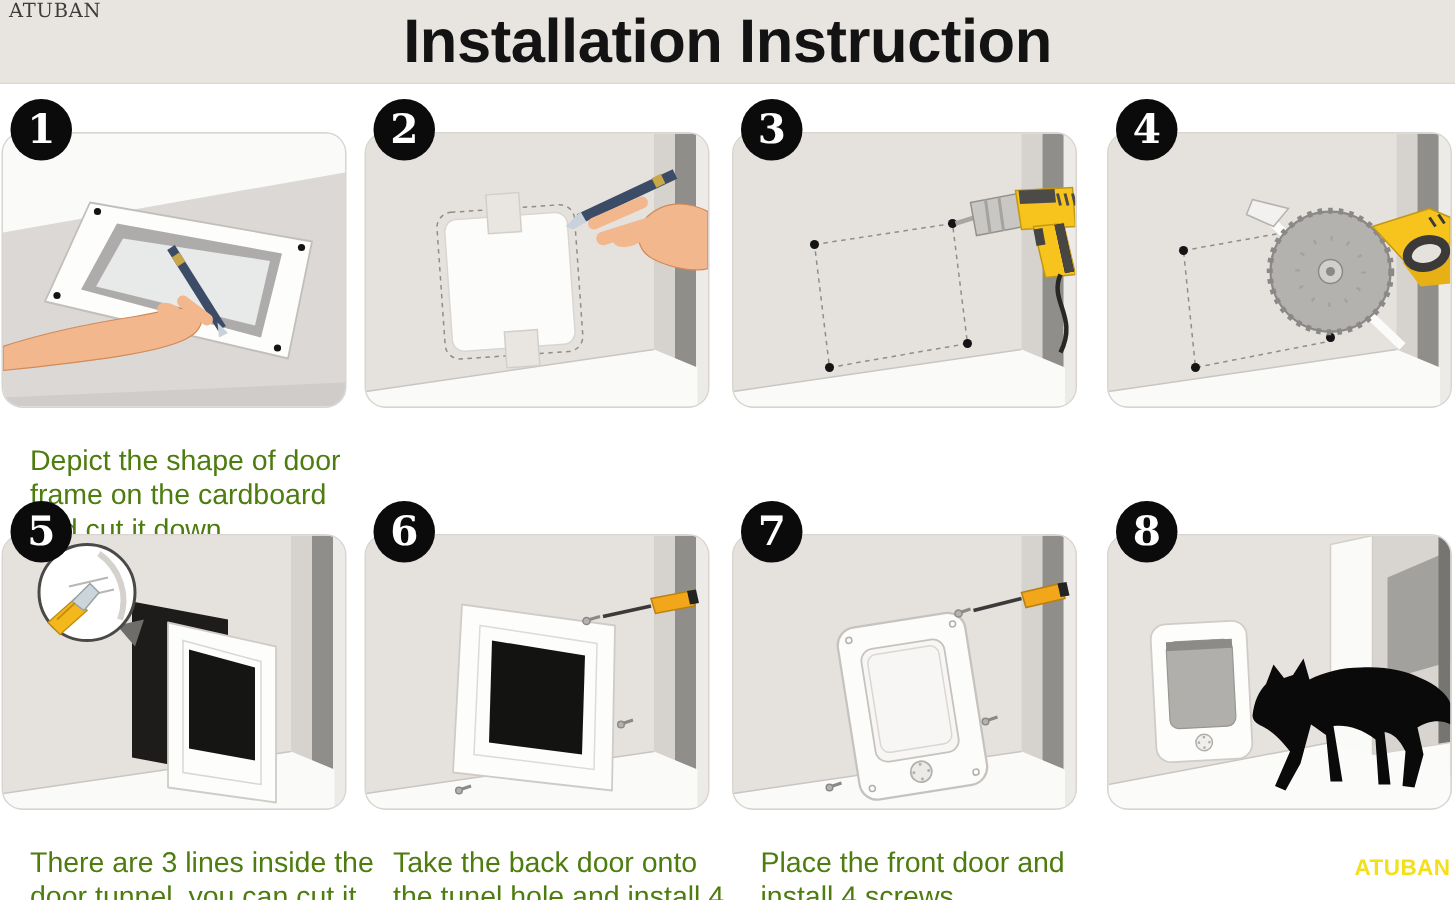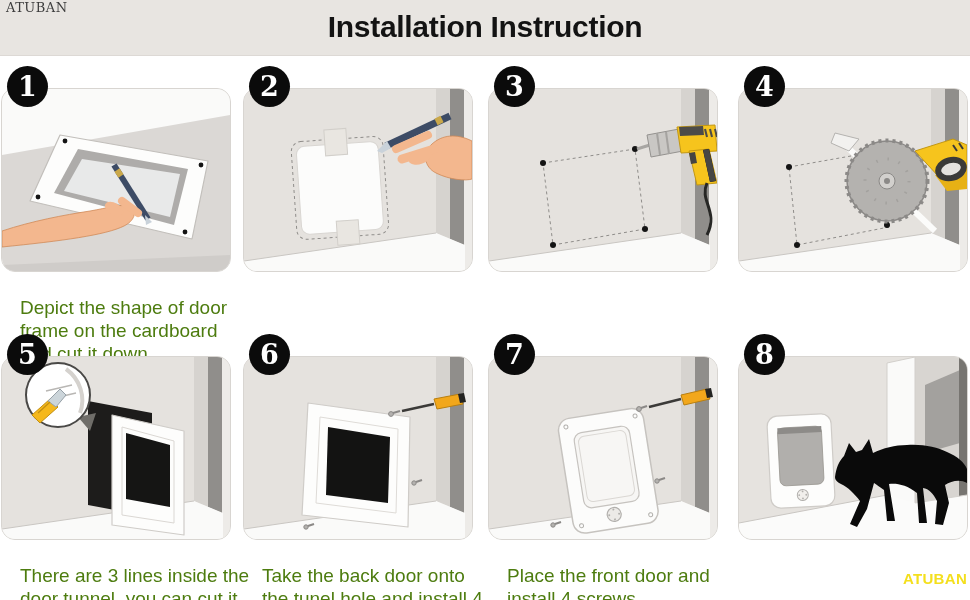--- a/index.html
+++ b/index.html
@@ -10,21 +10,21 @@
   .header{
     position:absolute;top:0;left:0;width:970px;height:55px;
     background:#e8e5e1;border-bottom:1px solid #ddd9d5;
   }
   .brand-top{
     position:absolute;top:0px;left:6px;
     font-family:"DejaVu Serif",serif;font-size:13px;color:#3c3c3c;letter-spacing:.5px;
   }
   .title{
     position:absolute;top:0;left:0;width:100%;text-align:center;
-    line-height:54px;font-size:30px;font-weight:700;color:#131313;letter-spacing:-.3px;
+    line-height:54px;font-size:41px;font-weight:700;color:#131313;letter-spacing:-.3px;
   }
   .step{position:absolute;width:232px;height:262px;}
   .pos-1{left:1px;top:66px;}   .pos-2{left:243px;top:66px;}
   .pos-3{left:488px;top:66px;} .pos-4{left:738px;top:66px;}
   .pos-5{left:1px;top:334px;}  .pos-6{left:243px;top:334px;}
   .pos-7{left:488px;top:334px;}.pos-8{left:738px;top:334px;}
   .badge{
     position:absolute;top:0;left:6px;width:41px;height:41px;border-radius:50%;
     background:#0b0b0b;color:#ffffff;display:flex;align-items:center;justify-content:center;
     font-family:"DejaVu Serif",serif;font-weight:700;font-size:27px;z-index:2;

